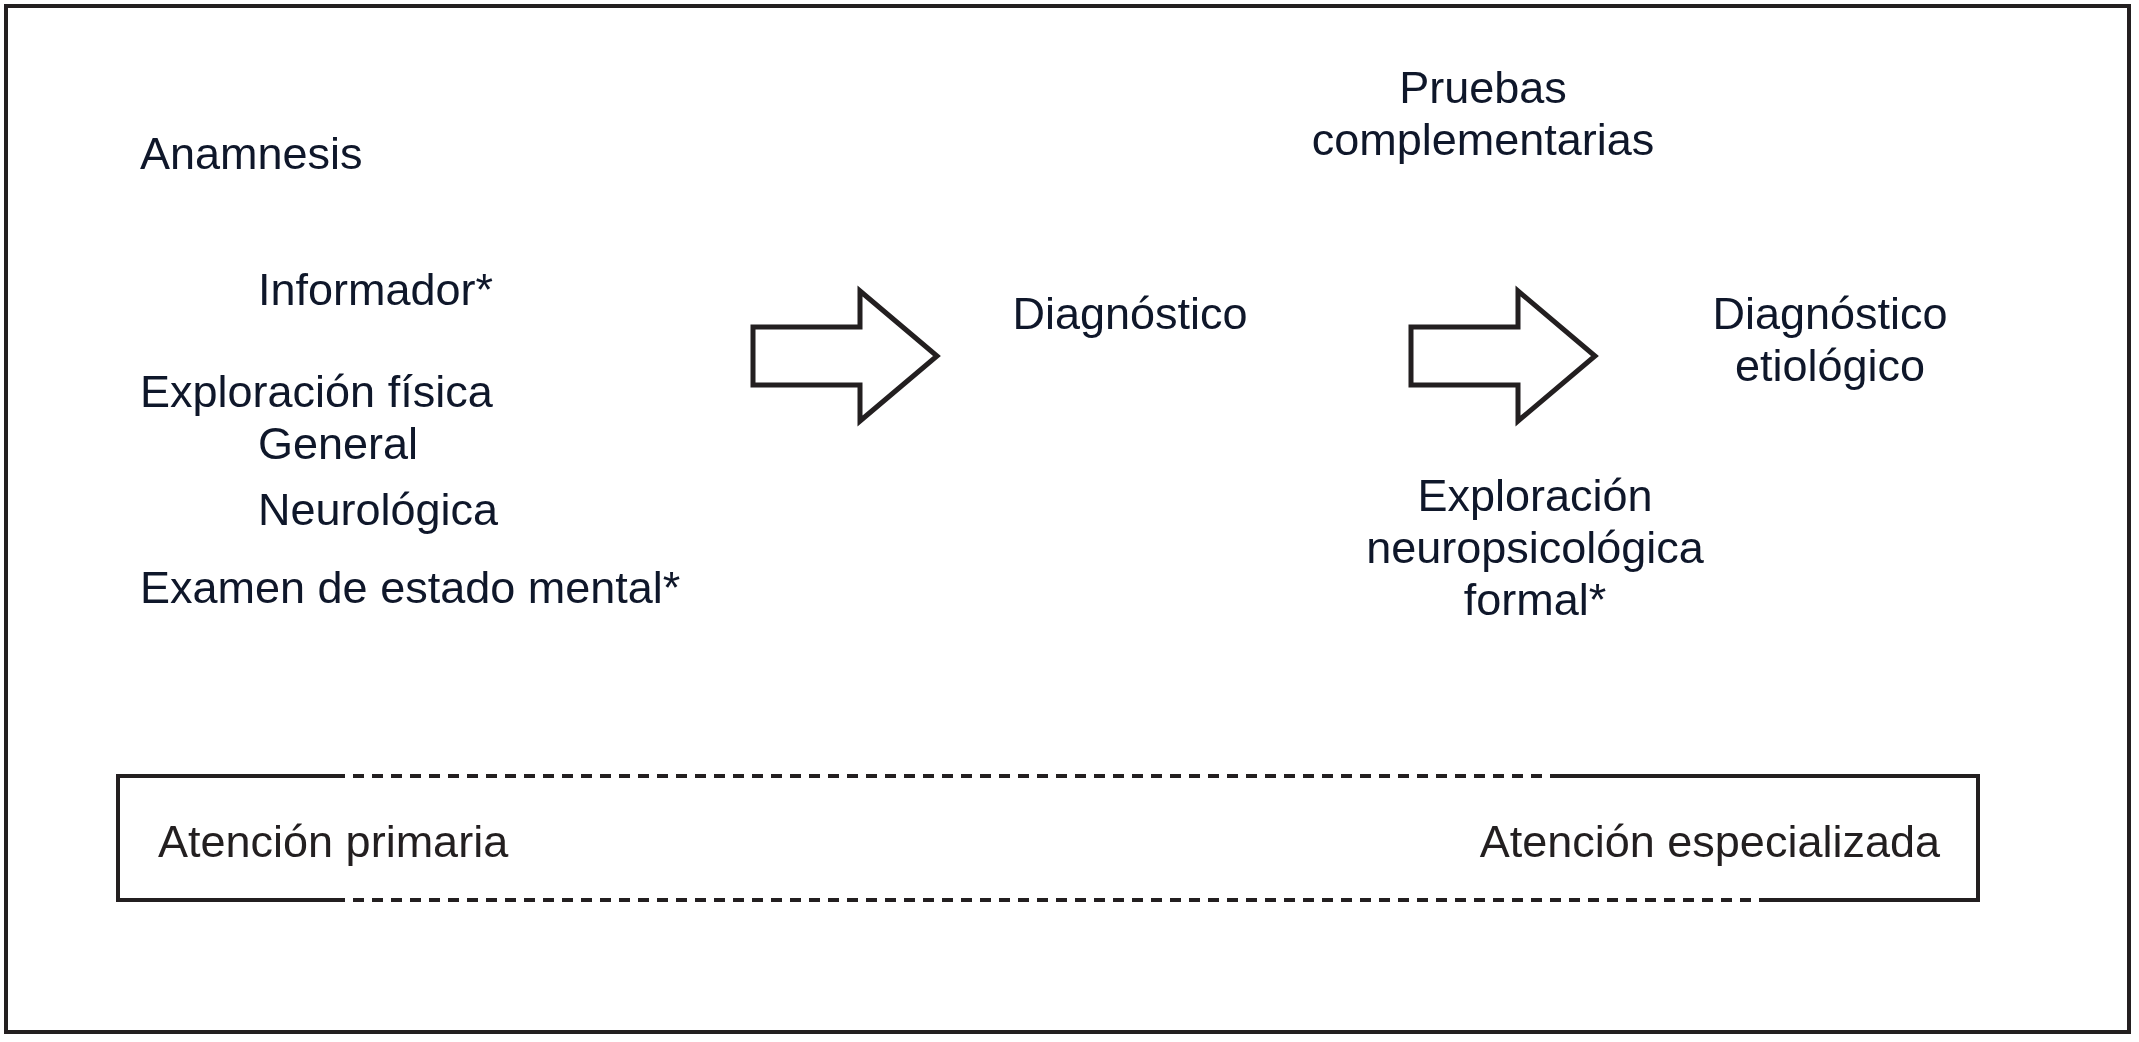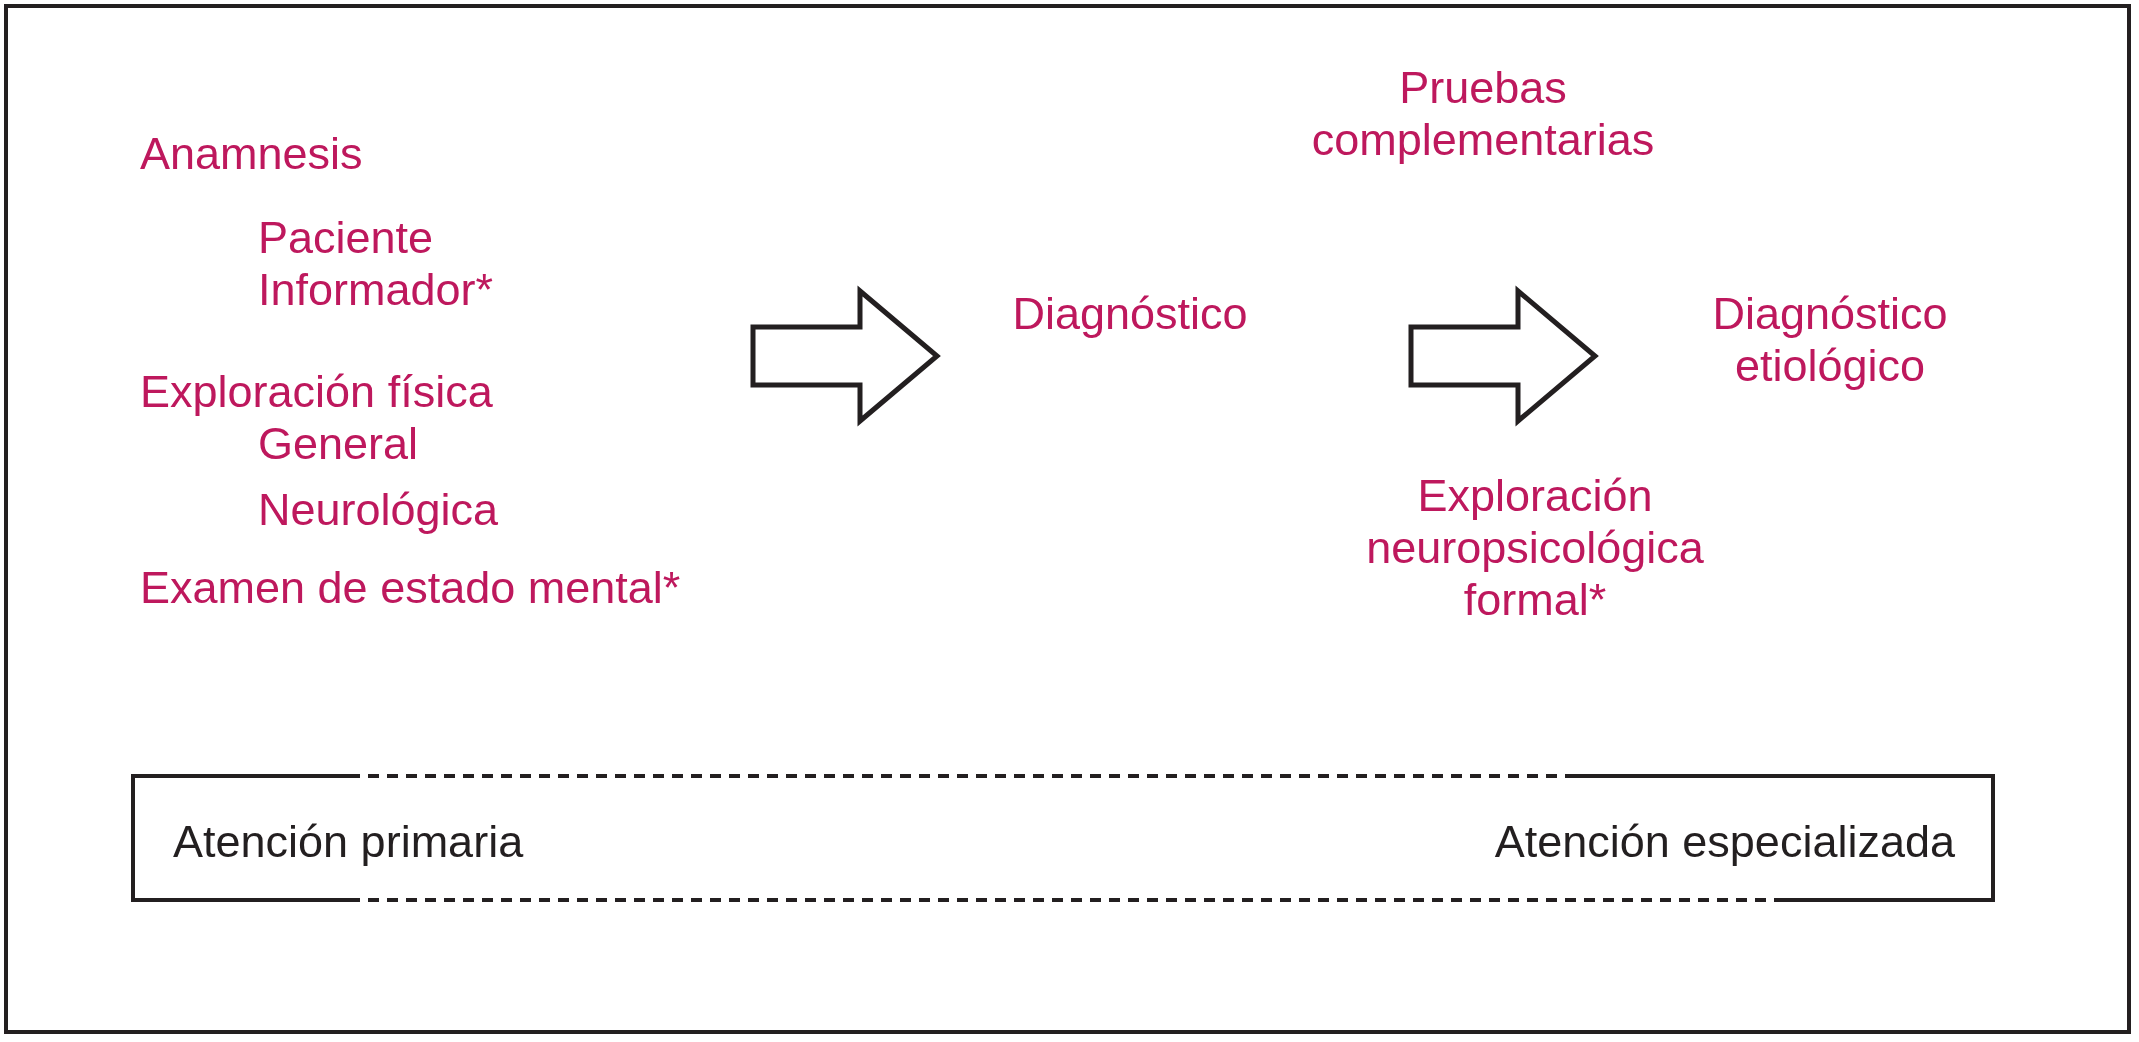--- a/index.html
+++ b/index.html
@@ -22,21 +22,21 @@
     position: absolute;
     left: 4px;
     top: 4px;
     width: 2127px;
     height: 1030px;
     border: 4px solid #231f20;
     box-sizing: border-box;
   }
   .txt {
     position: absolute;
-    color: #be185d;
+    color: #0f172a;
     font-size: 45px;
     line-height: 52px;
     white-space: pre;
     letter-spacing: 0px;
   }
   .center { text-align: center; }
   .left { text-align: left; }
 
   
   #anamnesis      { left: 140px; top: 128px; }
@@ -74,21 +74,21 @@
   .arrow-path {
     fill: #ffffff;
     stroke: #231f20;
     stroke-width: 5;
     stroke-linejoin: miter;
   }
 
   
   #care-bar {
     position: absolute;
-    left: 131px;
+    left: 116px;
     top: 774px;
     width: 1864px;
     height: 128px;
     box-sizing: border-box;
   }
   .bar-edge-left, .bar-edge-right {
     position: absolute;
     top: 0;
     width: 4px;
     height: 128px;
@@ -132,21 +132,20 @@
 </style>
 </head>
 <body>
 
 <div id="figure">
 
   <div class="outer-frame"></div>
 
   <div class="txt left" id="anamnesis">Anamnesis</div>
 
-  <div class="txt left" id="paciente">Paciente</div>
 
   <div class="txt left" id="informador">Informador*</div>
 
   <div class="txt left" id="exploracion-fisica">Exploración física</div>
 
   <div class="txt left" id="general">General</div>
 
   <div class="txt left" id="neurologica">Neurológica</div>
 
   <div class="txt left" id="examen-mental">Examen de estado mental*</div>

